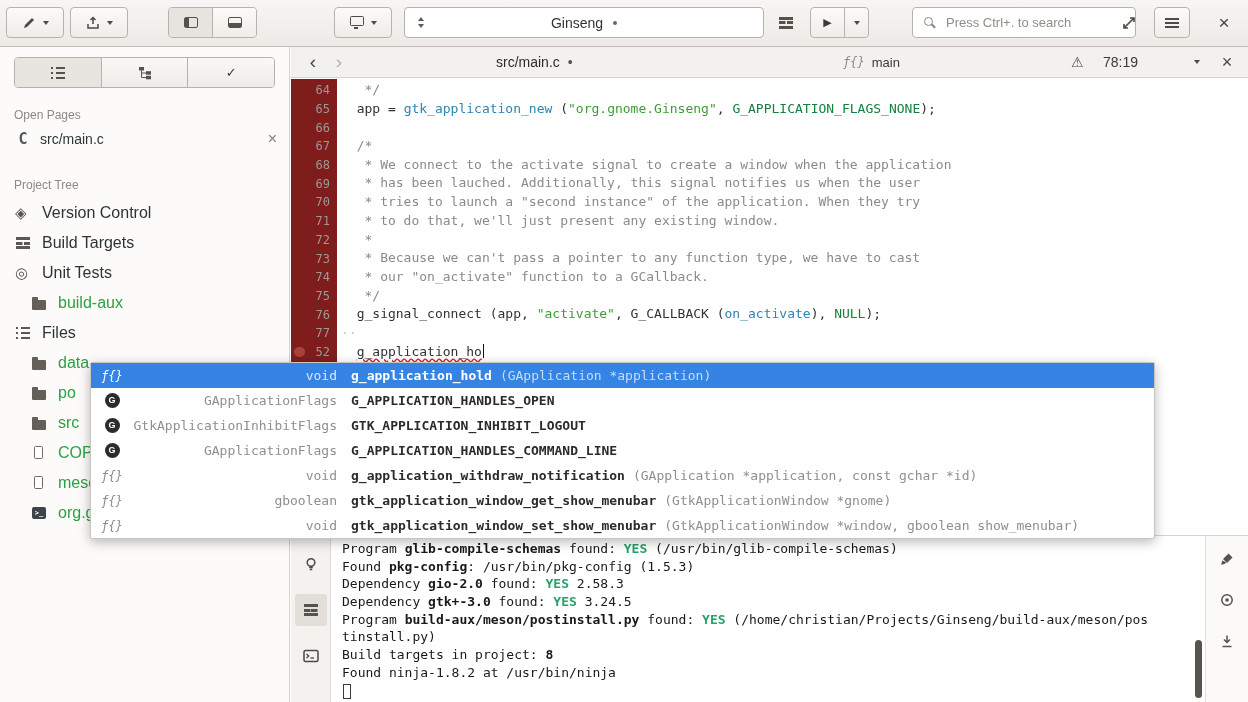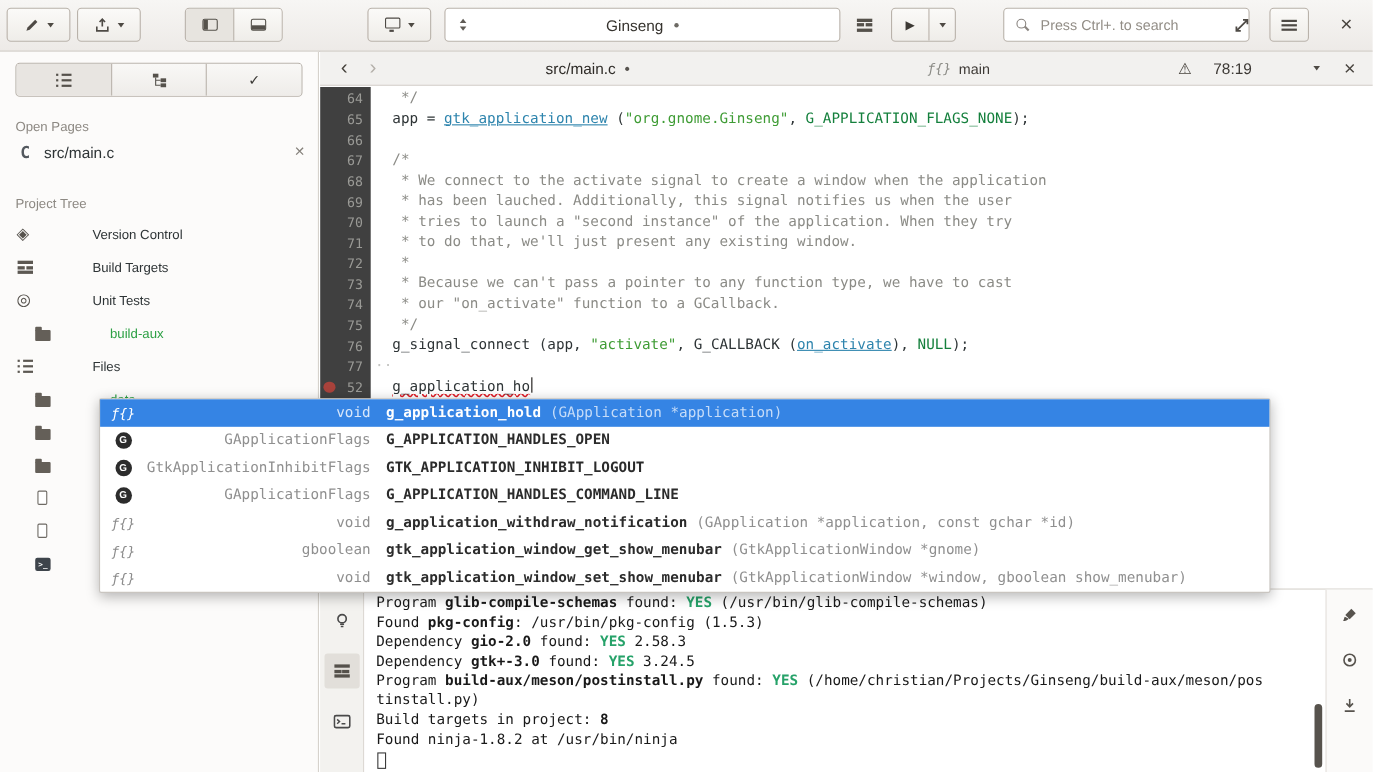--- a/index.html
+++ b/index.html
@@ -70,21 +70,21 @@
   .slabel{margin:20px 0 2px 14px;font-size:12px;color:#8d8983;}
   .slabel.mt{margin-top:24px;}
   .open-row{display:flex;align-items:center;height:30px;padding:0 12px 0 14px;}
   .cicon{font:700 15px "DejaVu Sans Mono",monospace;color:#53585e;width:18px;text-align:center;}
   .open-label{font-size:14px;color:#2e3436;margin-left:8px;}
   .row-close{margin-left:auto;color:#85817b;font-size:16px;line-height:16px;}
   .tree{margin-top:6px;}
   .trow{display:flex;align-items:center;height:30px;padding-left:14px;gap:10px;}
   .trow.ind{padding-left:30px;}
   .ticon{width:18px;height:30px;position:relative;flex:0 0 18px;}
-  .tlabel{font-size:12px;color:#2e3436;margin-left:42px;}
+  .tlabel{font-size:16px;color:#2e3436;}
   .tlabel.green{color:#2da044;}
   .ic-vcs::before{content:"◈";position:absolute;left:1px;top:7px;font-size:15px;line-height:16px;color:#57534e;}
   .ic-test::before{content:"◎";position:absolute;left:1px;top:7px;font-size:15px;line-height:16px;color:#57534e;}
   .ic-build::before{content:"";position:absolute;left:2px;top:9px;width:14px;height:12px;background:
     linear-gradient(#5c5852,#5c5852) 0 0/14px 3px no-repeat,
     linear-gradient(#5c5852,#5c5852) 0 4.5px/6.5px 3px no-repeat,
     linear-gradient(#5c5852,#5c5852) 7.5px 4.5px/6.5px 3px no-repeat,
     linear-gradient(#5c5852,#5c5852) 0 9px/14px 3px no-repeat;}
   .ic-files::before{content:"";position:absolute;left:2px;top:9px;width:14px;height:12px;background:
     linear-gradient(#5c5852,#5c5852) 5px 0/9px 2px no-repeat,
@@ -108,30 +108,30 @@
   .eh-fn{left:552px;gap:7px;}
   .fnglyph{font:italic 12px "DejaVu Sans Mono",monospace;color:#8b8b86;}
   .fnname{font-size:13px;color:#3d3935;}
   .eh-warn{left:780px;font-size:14px;color:#49453f;}
   .eh-pos{left:812px;font-size:14px;color:#3d3935;}
   .eh-caret{left:896px;width:20px;justify-content:center;}
   .eh-close{left:924px;width:24px;justify-content:center;font-size:18px;color:#49453f;}
 
   
   .code-area{position:absolute;left:291px;top:79px;width:957px;height:456px;background:#fff;display:flex;overflow:hidden;}
-  .gutter{width:46px;flex:0 0 46px;padding-top:2px;background:#404040;box-sizing:border-box;}
+  .gutter{width:46px;flex:0 0 46px;padding-top:2px;background:#7f1d1d;box-sizing:border-box;}
   .gl{height:18.7px;display:flex;align-items:center;justify-content:flex-end;padding-right:7px;position:relative;}
   .ln{font:12px "DejaVu Sans Mono",monospace;color:#9a9a96;}
   .errdot{position:absolute;left:3px;top:4px;width:10.5px;height:10.5px;border-radius:50%;background:#a8423b;}
   .code-lines{flex:1;padding:2px 0 0 4px;overflow:hidden;}
   .cline{height:18.7px;font:13px/18.7px "DejaVu Sans Mono",monospace;white-space:pre;}
   .sg{white-space:pre;}
   .sg-plain{color:#2e3436;}
   .sg-comment{color:#8b8b86;}
-  .sg-func{color:#2d84ad;text-decoration:underline;text-decoration-thickness:1px;}
+  .sg-func{color:#2d84ad;text-decoration-thickness:1px;}
   .sg-string{color:#3f9c35;}
   .sg-const{color:#15803d;}
   .sg-dots{color:#c4c4c2;}
   .sg-error{color:#2e3436;text-decoration:underline;text-decoration-style:wavy;text-decoration-color:#e01b24;text-underline-offset:2px;}
   .tcaret{display:inline-block;width:1.5px;height:14px;background:#15120f;margin-left:1px;vertical-align:-2px;}
 
   
   .popup{position:absolute;left:90px;top:362px;width:1065px;box-sizing:border-box;background:#fff;border:1px solid #c9c5c0;
          border-radius:2px;box-shadow:0 3px 12px rgba(0,0,0,.28);z-index:60;}
   .prow{height:25px;display:flex;align-items:center;padding:0 8px;overflow:hidden;}

